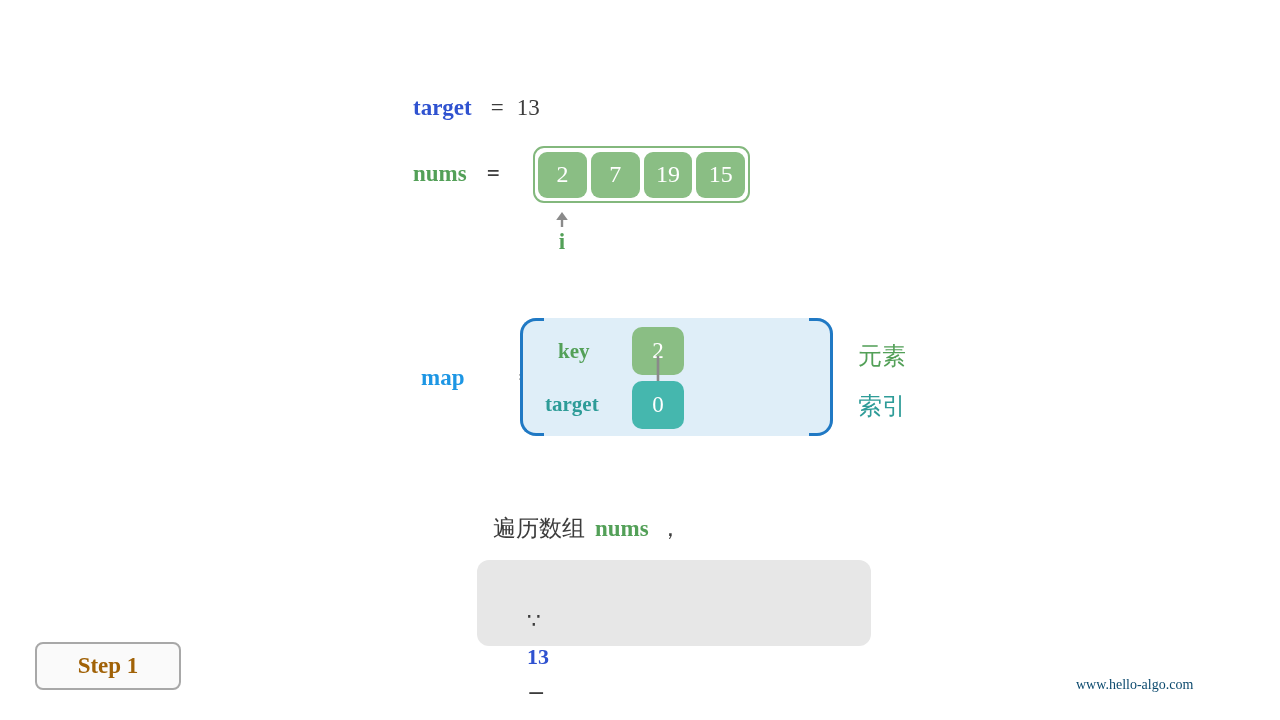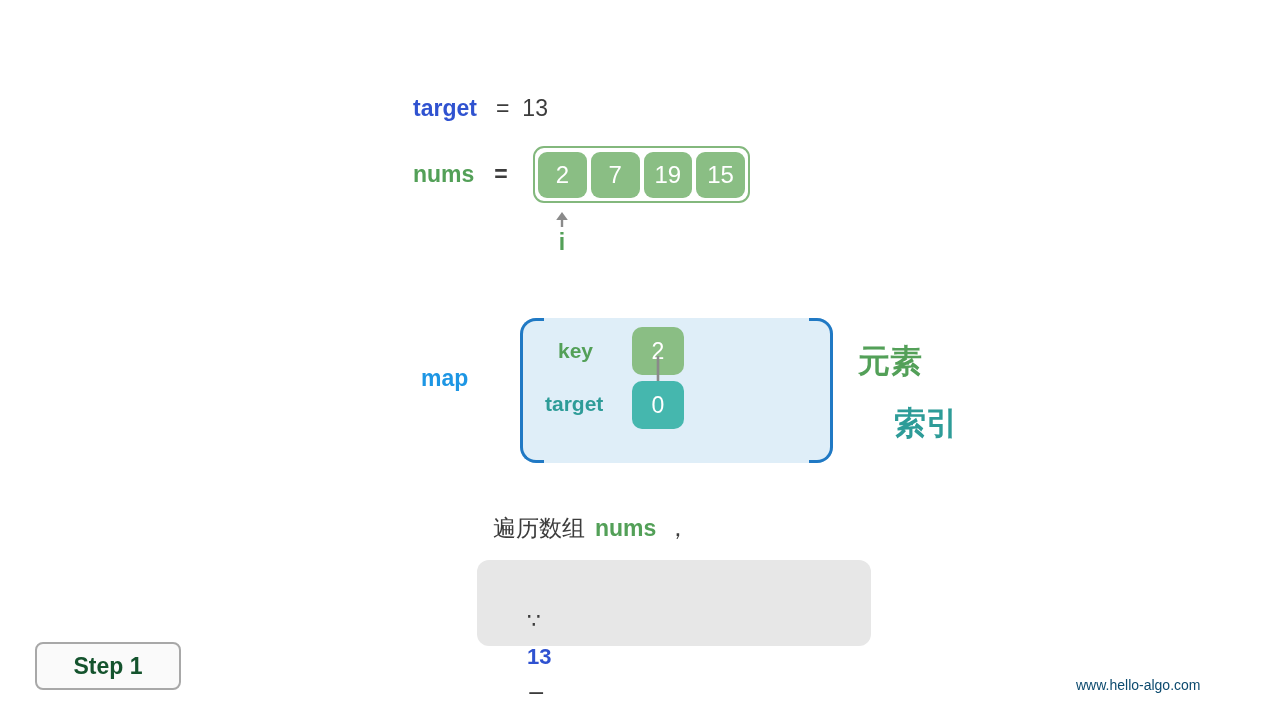--- a/index.html
+++ b/index.html
@@ -1,20 +1,20 @@
 <!DOCTYPE html>
 <html><head>
 <meta charset="utf-8">
 <style>
   html,body{margin:0;padding:0;}
   body{
     width:1280px;height:720px;position:relative;background:#ffffff;overflow:hidden;
     font-family:"DejaVu Sans", sans-serif;
   }
-  .mono{font-family:Liberation Sans, sans-serif;}
+  .mono{font-family:Liberation Serif, serif;}
   .cjk{font-family:"DejaVu Sans",sans-serif;}
   .abs{position:absolute;}
 
   
   :root{
     --green-box:#8abe84;
     --green-border:#83b87d;
     --green-text:#53a058;
     --teal-box:#45b7ae;
     --teal-text:#2e9c98;
@@ -53,61 +53,61 @@
     display:flex;align-items:center;justify-content:center;
     color:#ffffff;font-size:24px;
   }
 
   
   #i-arrow{left:555px;top:211px;width:14px;height:17px;}
   #i-label{left:555px;top:229px;width:14px;text-align:center;font-size:23px;font-weight:bold;color:var(--green-text);}
 
   
   #map-box{
-    left:520px;top:318px;width:313px;height:145px;
+    left:520px;top:318px;width:313px;height:118px;
     background:var(--map-fill);border-radius:16px;
   }
   .map-bracket{position:absolute;top:0;bottom:0;width:24px;box-sizing:border-box;
     border:3px solid var(--bracket);}
   .map-bracket.left{left:0;border-right:none;border-radius:16px 0 0 16px;}
   .map-bracket.right{right:0;border-left:none;border-radius:0 16px 16px 0;}
 
   .map-row-label{position:absolute;font-size:21px;font-weight:bold;}
   #key-label{left:38px;top:21px;color:var(--green-text);}
   #value-label{left:25px;top:74px;color:var(--teal-text);}
   .map-cell{position:absolute;width:52px;height:48px;border-radius:10px;
     display:flex;align-items:center;justify-content:center;color:#ffffff;font-size:23px;}
   #key-cell{left:112px;top:9px;background:var(--green-box);}
   #value-cell{left:112px;top:63px;background:var(--teal-box);}
   #kv-arrow{position:absolute;left:130px;top:38px;width:16px;height:42px;}
 
   
-  .side-label{font-size:32px;font-weight:bold;}
+  .side-label{font-size:24px;font-weight:normal;}
   #element-label{left:858px;top:340px;color:var(--green-text);}
-  #index-label{left:858px;top:402px;color:var(--teal-text);margin-left:36px;}
+  #index-label{left:858px;top:390px;color:var(--teal-text);}
 
   
   #caption{left:493px;top:513px;font-size:23px;display:flex;align-items:center;color:var(--dark);}
   #caption .kw{margin:0 10px;font-size:23px;}
 
   
   #note-box{
     left:477px;top:560px;width:394px;height:86px;box-sizing:border-box;
     background:#e7e7e7;border-radius:12px;padding:7px 0 0 22px;
   }
   .note-line{font-size:22px;line-height:36px;color:var(--dark);white-space:pre;}
   .note-line .kw{font-size:22px;}
 
   
   #step-badge{
     left:35px;top:642px;width:146px;height:48px;box-sizing:border-box;
     background:#fafafa;border:2px solid #a8a8a8;border-radius:8px;
     display:flex;align-items:center;justify-content:center;
   }
-  #step-badge span{font-size:23px;font-weight:bold;color:#14532d;white-space:pre;}
+  #step-badge span{font-size:23px;font-weight:bold;color:#a16207;white-space:pre;}
 
   
   #watermark{left:1076px;top:677px;font-size:14px;color:#0c4a6e;}
 </style>
 </head>
 <body>
 
 <div class="abs eq-line mono" id="target-line">
   <span class="kw kw-royal">target</span>
   <span class="eq-sign">=</span>

